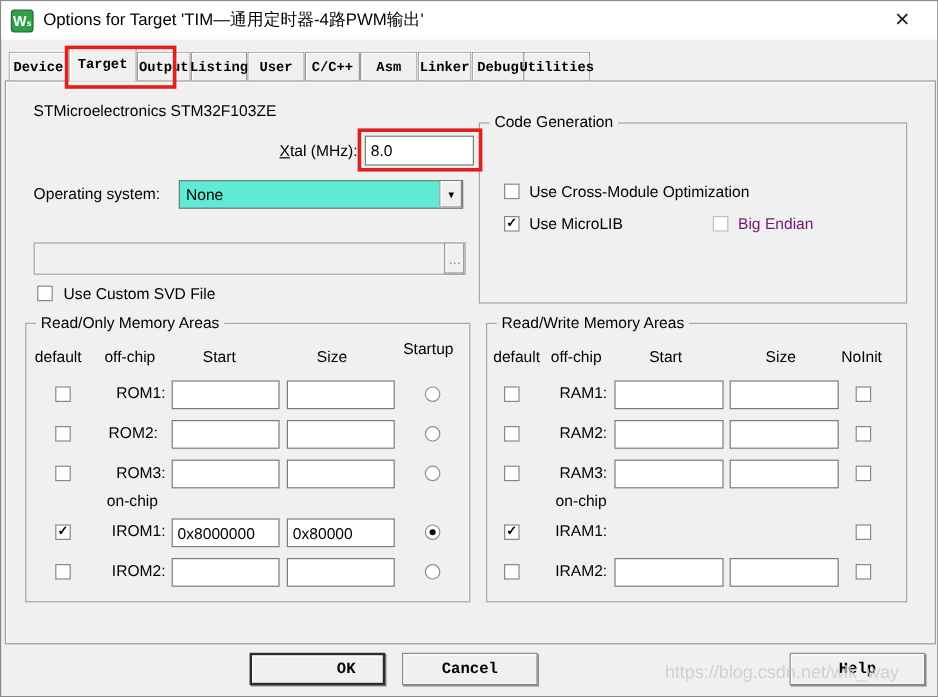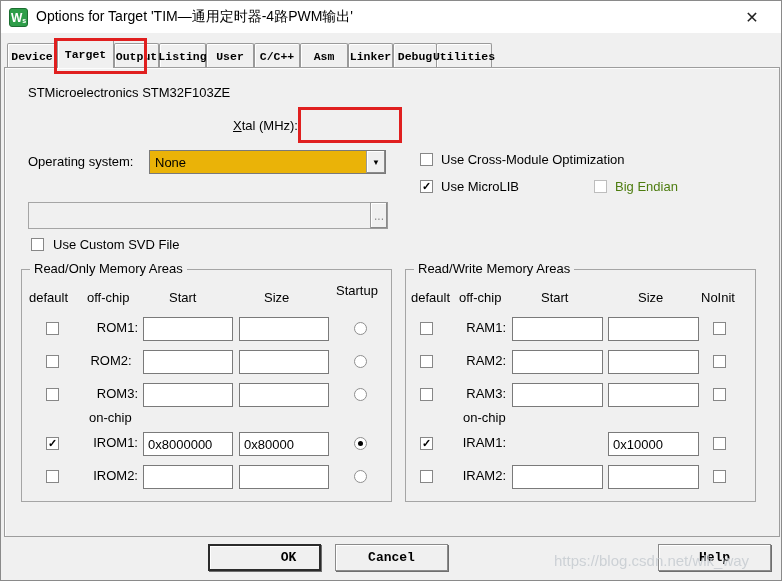--- a/index.html
+++ b/index.html
@@ -25,36 +25,36 @@
     display:flex;align-items:center;justify-content:center;
     font-family:"Liberation Mono",monospace;font-weight:bold;font-size:11.5px;white-space:nowrap;
     box-shadow:inset 1px 1px 0 #ffffff;}
   .tab.sel{top:38px;height:29px;z-index:3;background:#f0f0f0;}
   
   .panel{position:absolute;left:3px;top:66px;width:776px;height:470px;background:#f0f0f0;
     border:1px solid #9d9d9d;box-shadow:inset 1px 1px 0 #fdfdfd;z-index:1;}
   
   .lbl{position:absolute;white-space:nowrap;z-index:2;}
   .lbl.right{text-align:right;}
-  .dis{color:#4d7c0f;}
+  .dis{color:#701a75;}
   .tf{position:absolute;background:#fff;border:1px solid #7a7a7a;font-family:"Liberation Sans",sans-serif;
     font-size:13px;padding:1px 4px;z-index:2;outline:none;}
   .tf:disabled,.tf.gray{background:#f0f0f0;border-color:#a5a5a5;color:#555;}
   .chk{position:absolute;width:13px;height:13px;background:#fff;border:1px solid #878787;
     display:flex;align-items:center;justify-content:center;z-index:2;
     font-size:11px;font-weight:bold;color:#000;line-height:1;}
   .chk.on::after{content:"✓";}
   .chk.disb{border-color:#bdbdbd;}
   .radio{position:absolute;width:13px;height:13px;border-radius:50%;background:#fff;
     border:1px solid #8f8f8f;z-index:2;}
   .radio.on::after{content:"";position:absolute;left:3px;top:3px;width:5px;height:5px;
     border-radius:50%;background:#000;}
   .grp{position:absolute;border:1px solid #a5a5a5;z-index:1;}
   .grp .ttl{position:absolute;top:-9px;left:8px;background:#f0f0f0;padding:0 4px;white-space:nowrap;}
-  .combo{position:absolute;background:#eab308;border:1px solid #7a7a7a;display:flex;align-items:center;
+  .combo{position:absolute;background:#5eead4;border:1px solid #7a7a7a;display:flex;align-items:center;
     padding-left:5px;z-index:2;}
   .combo .arrow{margin-left:auto;width:19px;height:100%;background:#f0f0f0;
     border-left:1px solid #9a9a9a;box-shadow:inset -1px -1px 0 #8a8a8a,inset 1px 1px 0 #fff;
     display:flex;align-items:center;justify-content:center;font-size:8px;color:#000;}
   .mini-btn{position:absolute;background:#f0f0f0;border:1px solid #9a9a9a;
     box-shadow:inset -1px -1px 0 #8a8a8a,inset 1px 1px 0 #fff;
     display:flex;align-items:center;justify-content:center;color:#8d8d8d;z-index:2;font-size:12px;}
   .btn{position:absolute;top:543px;width:113px;height:27px;background:#f0f0f0;
     border:1px solid #8a8a8a;box-shadow:1px 1px 0 #6e6e6e,inset 1px 1px 0 #ffffff;
     display:flex;align-items:center;justify-content:center;
@@ -88,33 +88,37 @@
   <div class="tab" style="left:299px;width:48px;">Asm</div>
   <div class="tab" style="left:347px;width:45px;">Linker</div>
   <div class="tab" style="left:392px;width:44px;">Debug</div>
   <div class="tab" style="left:435px;width:56px;">Utilities</div>
 
   <div class="panel"></div>
 
   <div class="lbl" style="left:27px;top:84px;">STMicroelectronics STM32F103ZE</div>
 
   <div class="lbl right" style="left:180px;top:117px;width:117px;"><u>X</u><span>tal (MHz):</span></div>
+  <input class="tf" style="left: 303px; top: 112px; width: 91px; height: 25px;" value="8.0">
 
   <div class="lbl" style="left:27px;top:153px;">Operating system:</div>
   <div class="combo" style="left:148px;top:149px;width:237px;height:24px;">
     <span>None</span>
     <span class="arrow">▼</span>
   </div>
 
   <input class="tf gray" style="left: 27px; top: 201px; width: 343px; height: 27px;" disabled="" value="">
   <div class="mini-btn" style="left:369px;top:201px;width:18px;height:27px;">...</div>
 
   <div class="chk" style="left:30px;top:237px;"></div>
   <div class="lbl" style="left:52px;top:236px;">Use Custom SVD File</div>
 
+  <div class="grp" style="left:398px;top:101px;width:357px;height:151px;">
+    <span class="ttl">Code Generation</span>
+  </div>
   <div class="chk" style="left:419px;top:152px;"></div>
   <div class="lbl" style="left:440px;top:151px;">Use Cross-Module Optimization</div>
   <div class="chk on" style="left:419px;top:179px;"></div>
   <div class="lbl" style="left:440px;top:178px;">Use MicroLIB</div>
   <div class="chk disb" style="left:593px;top:179px;"></div>
   <div class="lbl dis" style="left:614px;top:178px;">Big Endian</div>
 
   <div class="grp" style="left:20px;top:268px;width:371px;height:233px;">
     <span class="ttl">Read/Only Memory Areas</span>
   </div>
@@ -180,21 +184,20 @@
   <div class="chk" style="left:419px;top:387px;"></div>
   <div class="lbl right" style="left:450px;top:385px;width:55px;">RAM3:</div>
   <input class="tf" style="left: 511px; top: 382px; width: 91px; height: 24px;" value="">
   <input class="tf" style="left: 607px; top: 382px; width: 91px; height: 24px;" value="">
   <div class="chk" style="left:712px;top:387px;"></div>
 
   <div class="lbl" style="left:462px;top:409px;">on-chip</div>
 
   <div class="chk on" style="left:419px;top:436px;"></div>
   <div class="lbl right" style="left:450px;top:434px;width:55px;">IRAM1:</div>
-  <input class="tf" style="left: 607px; top: 431px; width: 91px; height: 24px;" value="0x10000">
   <div class="chk" style="left:712px;top:436px;"></div>
 
   <div class="chk" style="left:419px;top:469px;"></div>
   <div class="lbl right" style="left:450px;top:467px;width:55px;">IRAM2:</div>
   <input class="tf" style="left: 511px; top: 464px; width: 91px; height: 24px;" value="">
   <input class="tf" style="left: 607px; top: 464px; width: 91px; height: 24px;" value="">
   <div class="chk" style="left:712px;top:469px;"></div>
 
   <div class="btn default" style="left:207px;">OK</div>
   <div class="btn" style="left:334px;">Cancel</div>

